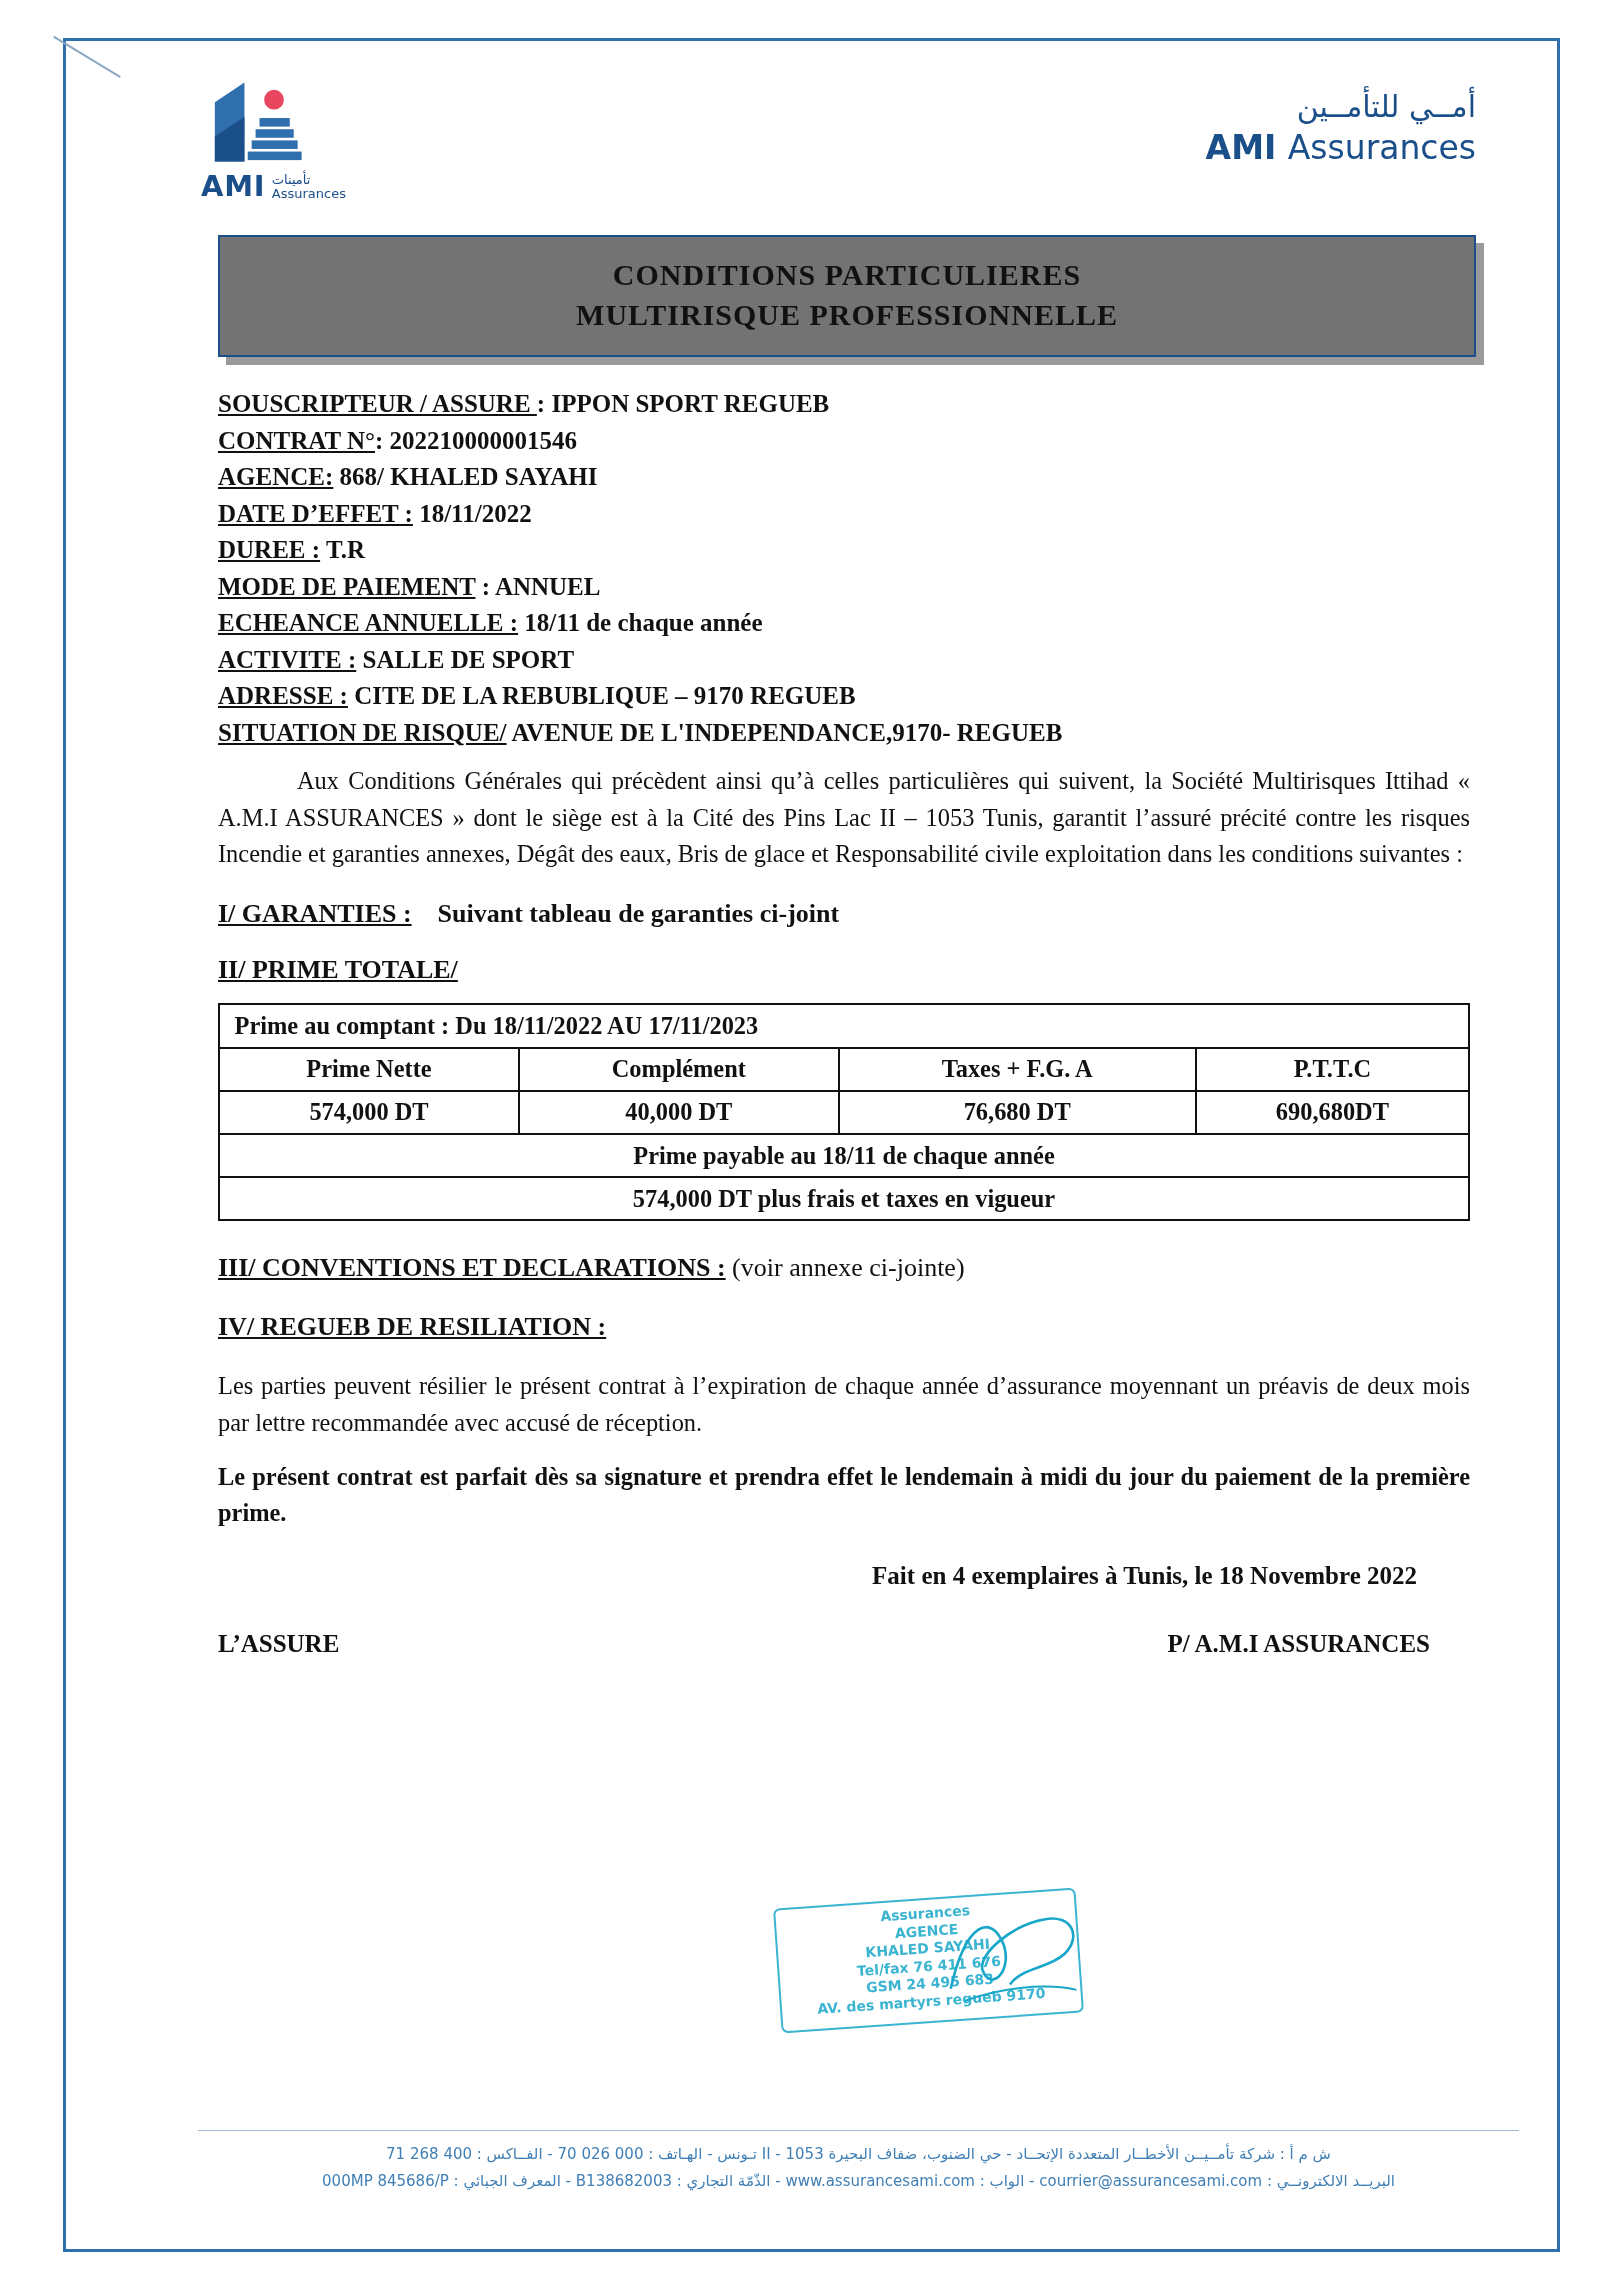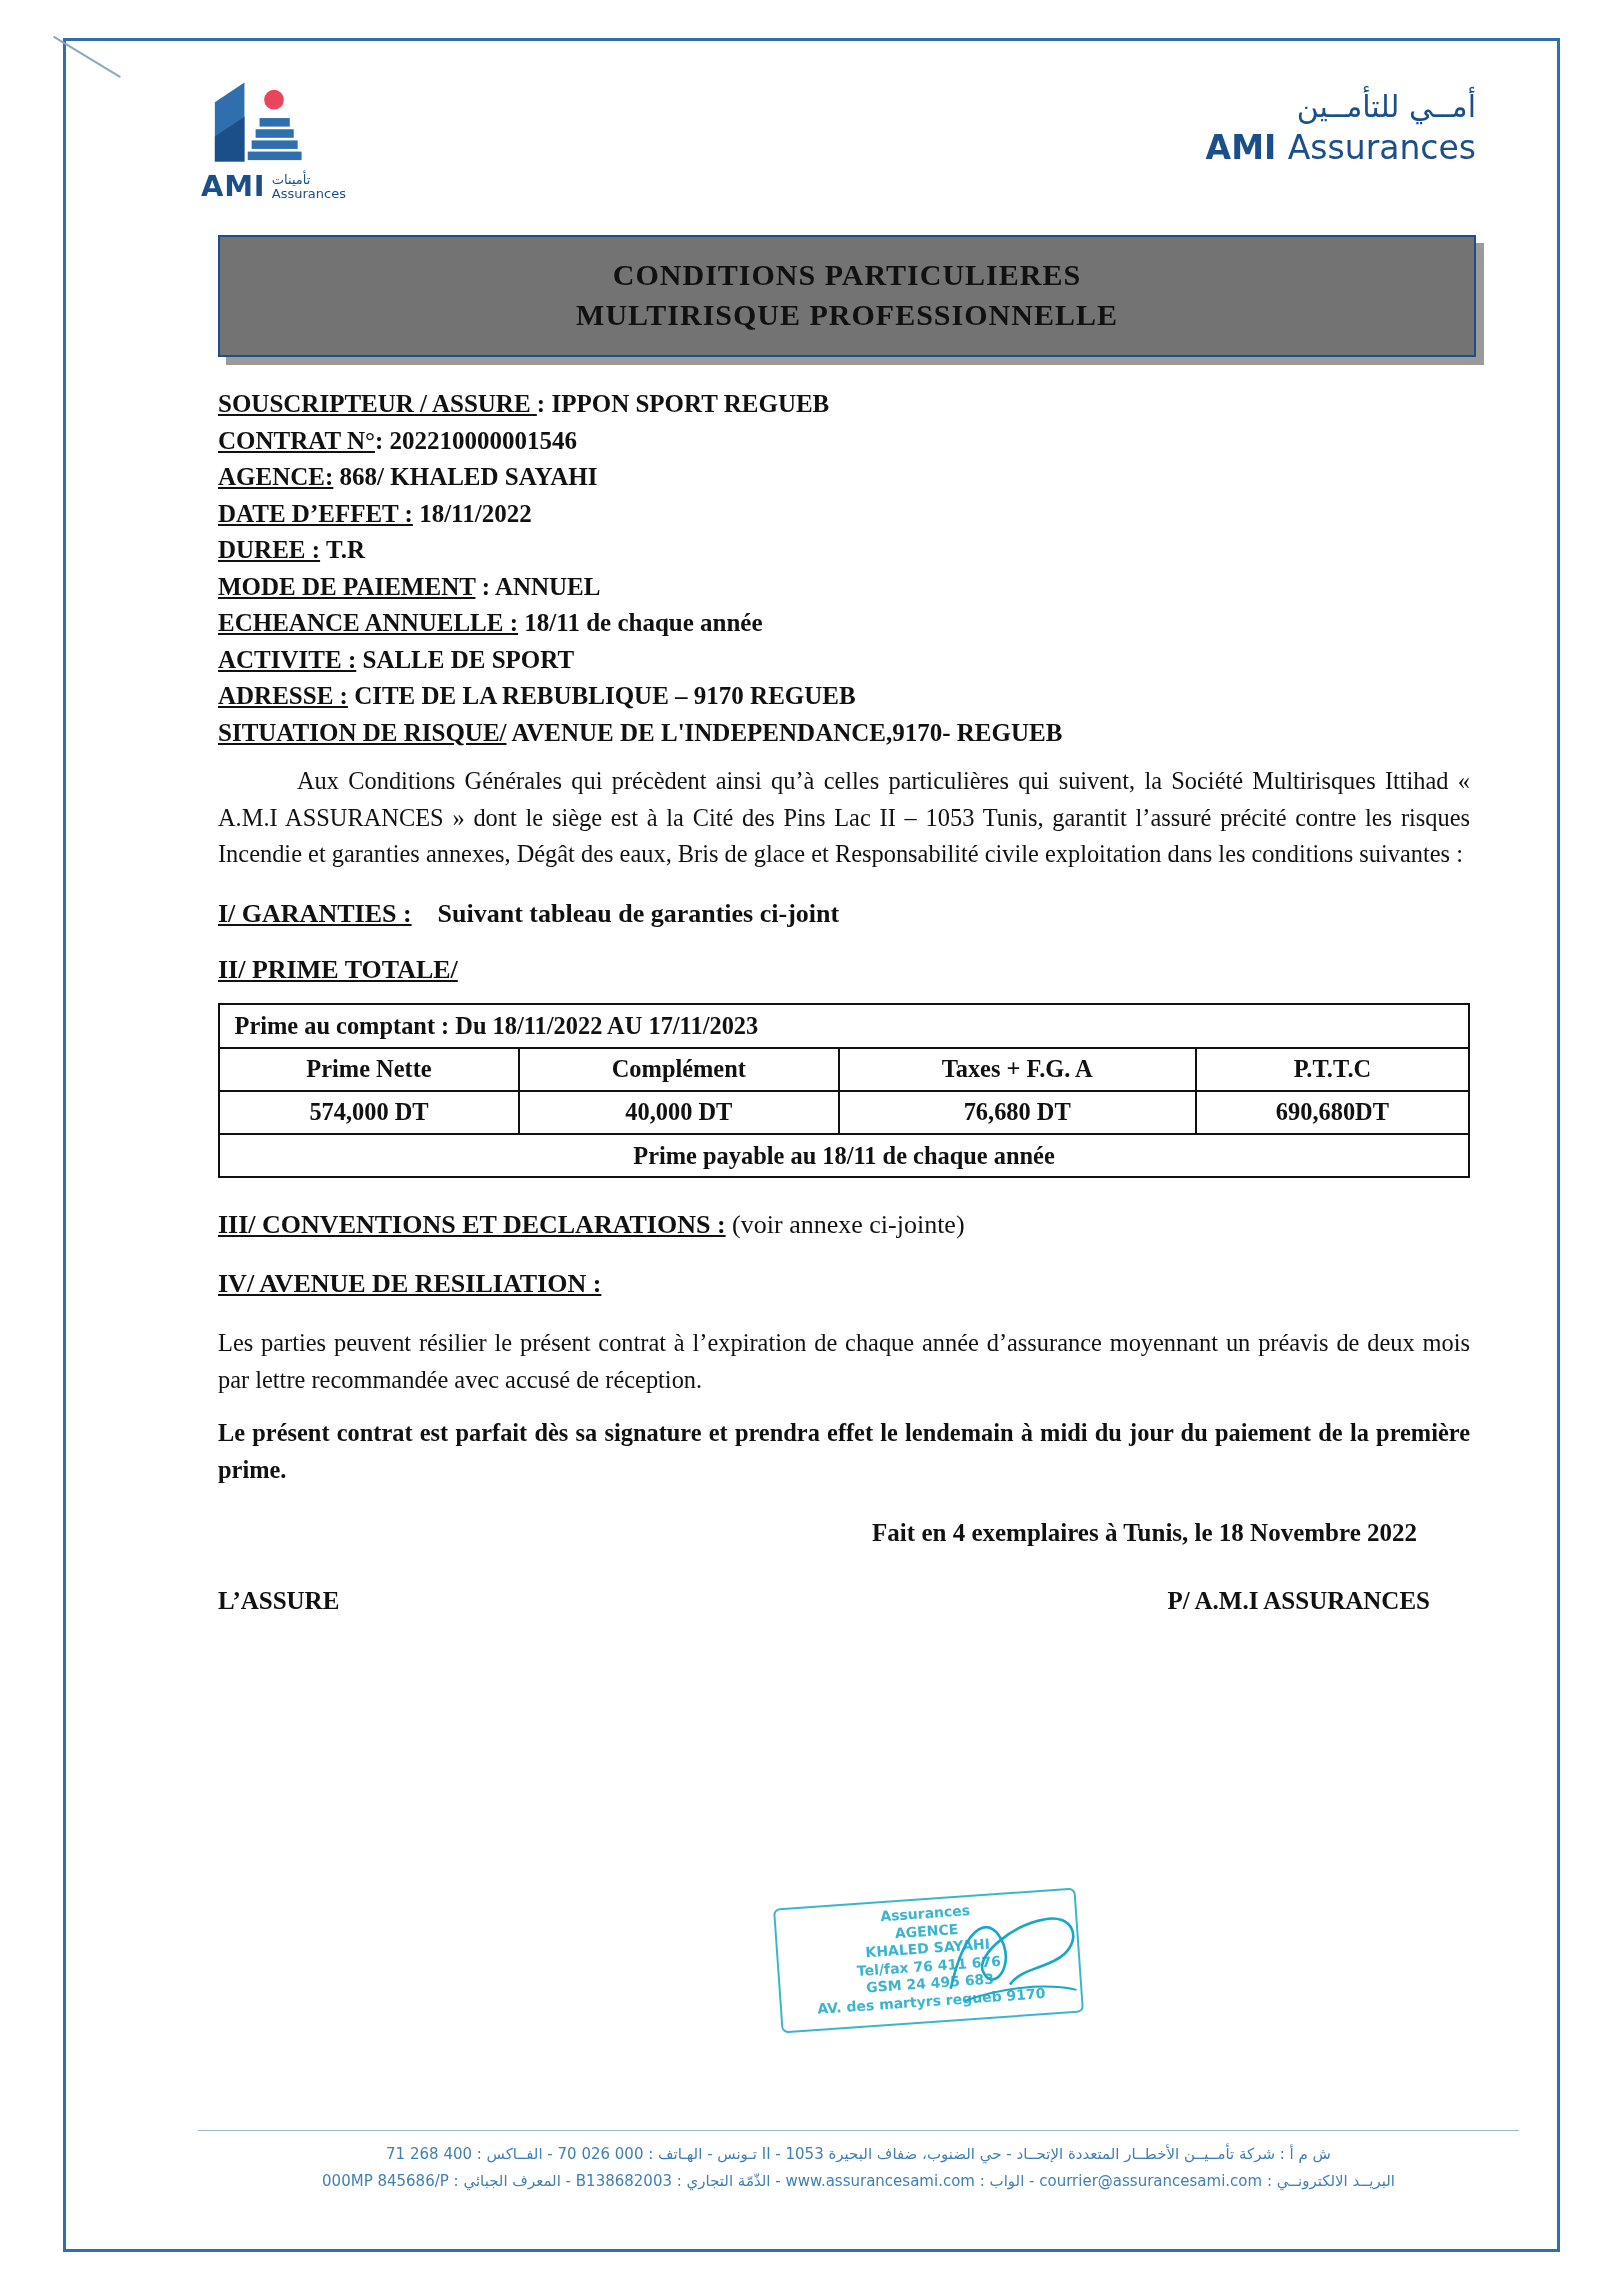--- a/index.html
+++ b/index.html
@@ -376,31 +376,34 @@
       </tr>
       <tr>
         <td>574,000 DT</td>
         <td>40,000 DT</td>
         <td>76,680 DT</td>
         <td>690,680DT</td>
       </tr>
       <tr>
         <td colspan="4">Prime   payable     au   18/11 de chaque année</td>
       </tr>
+      <tr>
+        <td colspan="4">574,000 DT plus frais et taxes en vigueur</td>
+      </tr>
     </tbody>
       </table>
 
     <div class="closing">
 
       <div class="section-head" style="margin-top:32px">
         <span class="u">III/ CONVENTIONS ET DECLARATIONS :</span><span class="thin"> (voir annexe ci-jointe)</span>
       </div>
 
       <div class="section-head" style="margin-top:29px; margin-bottom:26px;">
-        <span class="u">IV/ AVENUE DE RESILIATION :</span>
+        <span class="u">IV/ REGUEB DE RESILIATION :</span>
       </div>
 
       <p>Les parties peuvent résilier le présent contrat à l’expiration de chaque année d’assurance moyennant un préavis de deux mois par lettre recommandée avec accusé de réception.</p>
 
       <p class="bold">Le présent contrat est parfait dès sa signature et prendra effet le lendemain à midi du jour du paiement de la première prime.</p>
 
       <div class="fait">Fait en 4 exemplaires à Tunis, le 18 Novembre 2022</div>
 
       <div class="sign-row">
         <div class="left">L’ASSURE</div>

